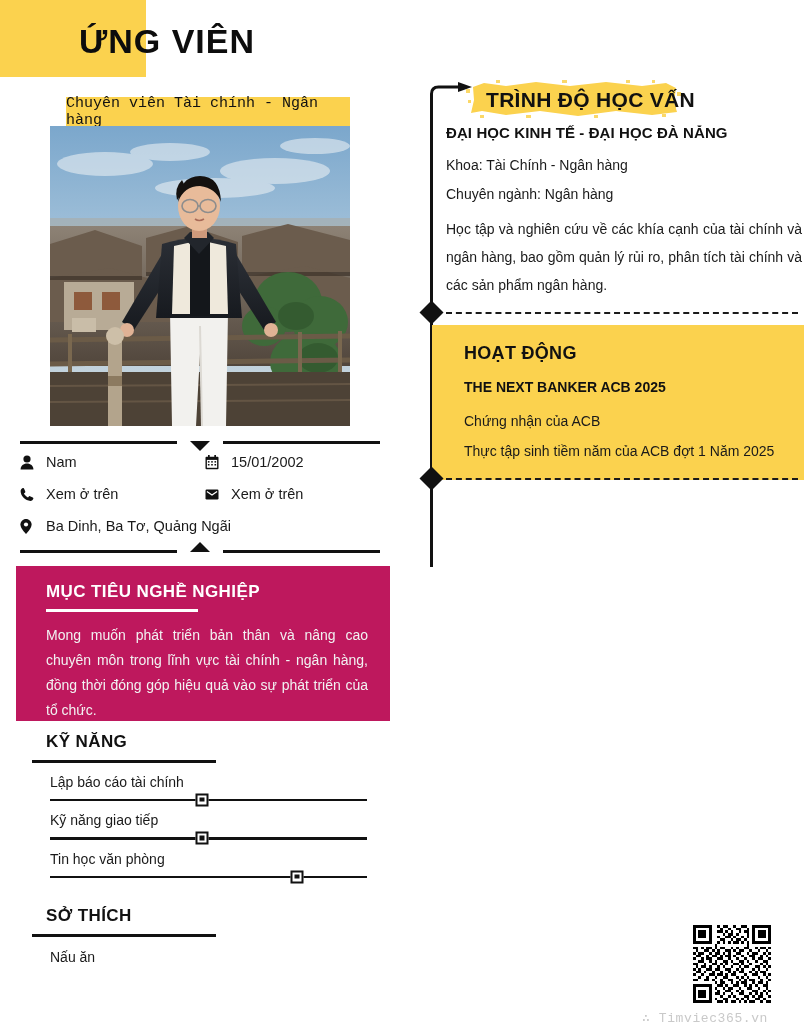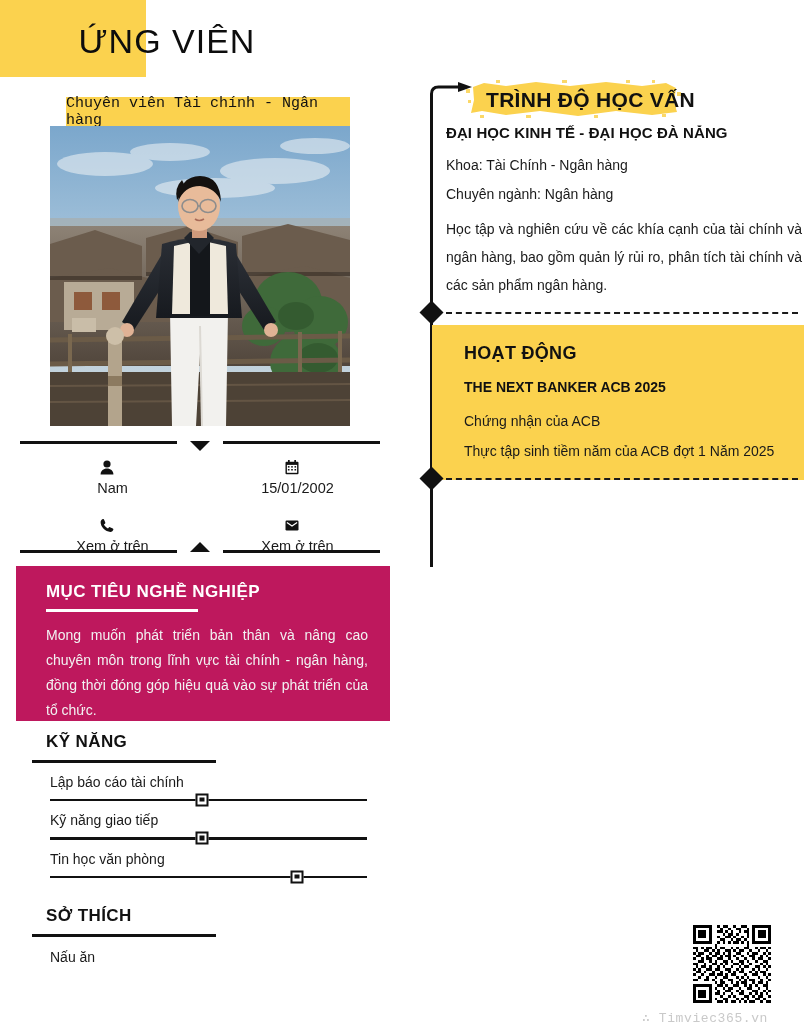--- a/index.html
+++ b/index.html
@@ -14,21 +14,21 @@
 
   
   .header { position:absolute; left:0; top:0; width:804px; height:92px; }
   .header-yellow {
     position:absolute; left:0; top:0; width:146px; height:77px;
     background:#FBD24E;
   }
   .header-title {
     position:absolute; left:0; top:22px; width:334px;
     text-align:center;
-    font-size:34px; font-weight:normal; letter-spacing:1px;
+    font-size:34px; font-weight:bold; letter-spacing:1px;
     color:#0d0d0d;
   }
 
   
   .left-col { position:absolute; left:0; top:92px; width:410px; }
 
   .job-title-band {
     position:absolute; left:66px; top:5px;
     width:284px; height:29px;
     background:#FBD24E;
@@ -60,21 +60,21 @@
     border-top:10px solid #111;
   }
   .divider.up .tri {
     top:-3px;
     border-left:10px solid transparent; border-right:10px solid transparent;
     border-bottom:10px solid #111;
   }
 
   .info-block { position:absolute; left:20px; top:362px; width:370px; }
   .info-row { display:flex; margin-bottom:16px; }
-  .info-cell { display:flex; align-items:center; width:50%;flex-direction:column; }
+  .info-cell { display:flex; align-items:center; width:50%; }
   .info-cell.full { width:100%; }
   .info-ico {
     width:26px; flex:0 0 26px; display:flex;
     align-items:center; justify-content:flex-start;
     color:#111;
   }
   .info-ico svg { display:block; }
   .info-txt { font-size:14.5px; color:#1a1a1a; }
 
   

